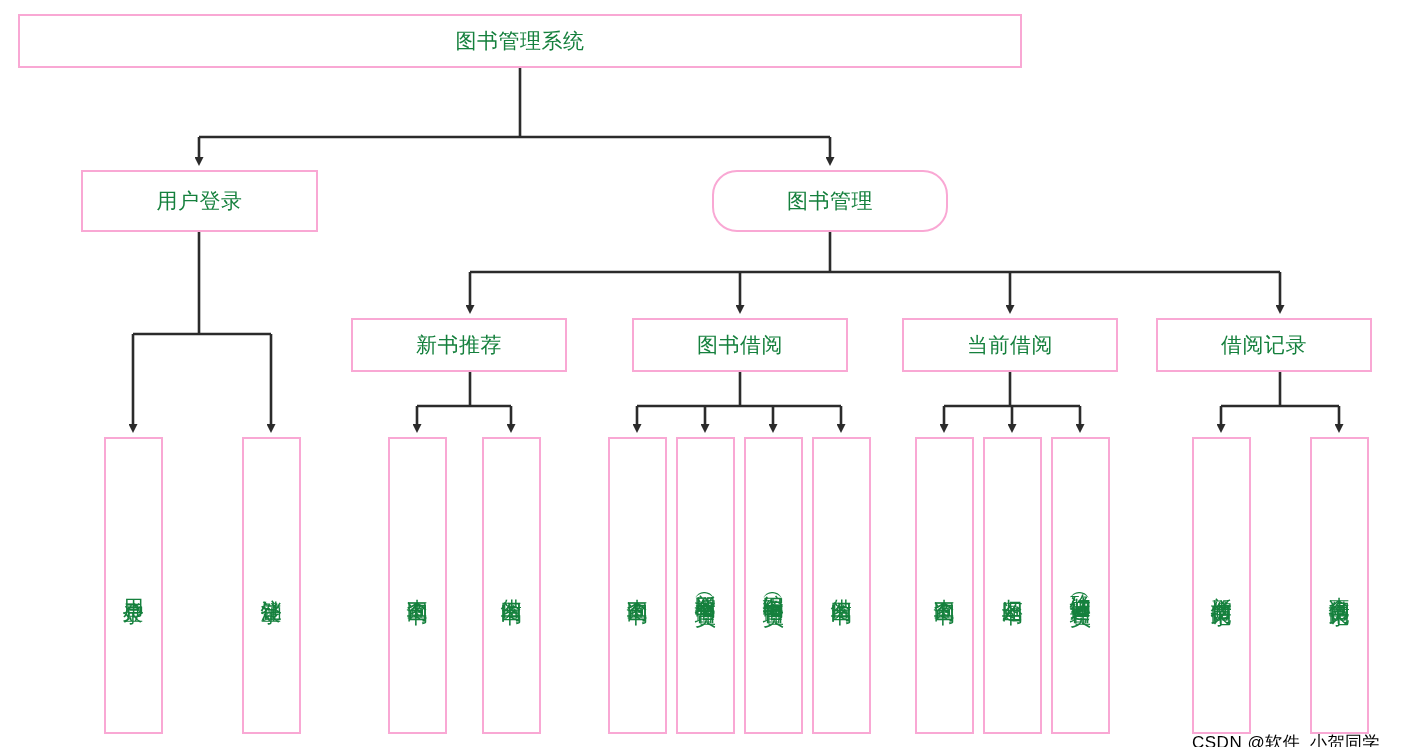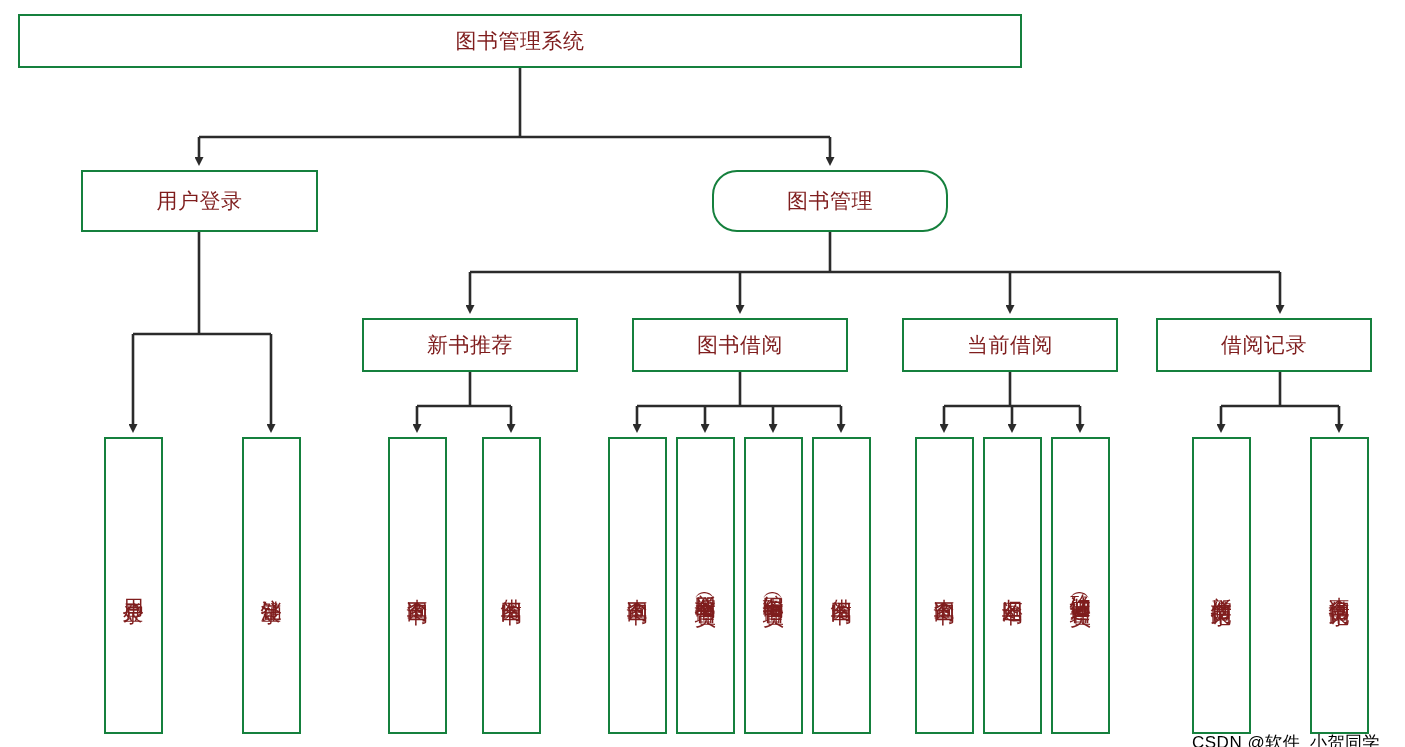--- a/index.html
+++ b/index.html
@@ -13,26 +13,26 @@
   #canvas {
     position: relative;
     width: 1405px;
     height: 747px;
     background: #ffffff;
     overflow: hidden;
   }
   .node {
     position: absolute;
     box-sizing: border-box;
-    border: 2px solid #15803d;
+    border: 2px solid #f9a8d4;
     background: #ffffff;
     display: flex;
     align-items: center;
     justify-content: center;
-    color: #7f1d1d;
+    color: #15803d;
   }
   .node-h {
     font-size: 21px;
     letter-spacing: 0.5px;
     white-space: nowrap;
   }
   .node-root {
     font-size: 21px;
   }
   .node-v {
@@ -126,21 +126,21 @@
     <span>图书管理系统</span>
   </div>
 
   <div class="node node-h" id="node-l2-0" style="left: 81px; top: 170px; width: 237px; height: 62px;">
     <span>用户登录</span>
   </div>
   <div class="node node-h" id="node-l2-1" style="left: 712px; top: 170px; width: 236px; height: 62px; border-radius: 25px;">
     <span>图书管理</span>
   </div>
 
-  <div class="node node-h" id="node-l3-0" style="left: 362px; top: 318px; width: 216px; height: 54px; text-align: right;">
+  <div class="node node-h" id="node-l3-0" style="left: 351px; top: 318px; width: 216px; height: 54px; text-align: right;">
     <span>新书推荐</span>
   </div>
   <div class="node node-h" id="node-l3-2" style="left: 902px; top: 318px; width: 216px; height: 54px;">
     <span>当前借阅</span>
   </div>
   <div class="node node-h" id="node-l3-1" style="left: 632px; top: 318px; width: 216px; height: 54px;">
     <span>图书借阅</span>
   </div>
   <div class="node node-h" id="node-l3-3" style="left: 1156px; top: 318px; width: 216px; height: 54px;">
     <span>借阅记录</span>

